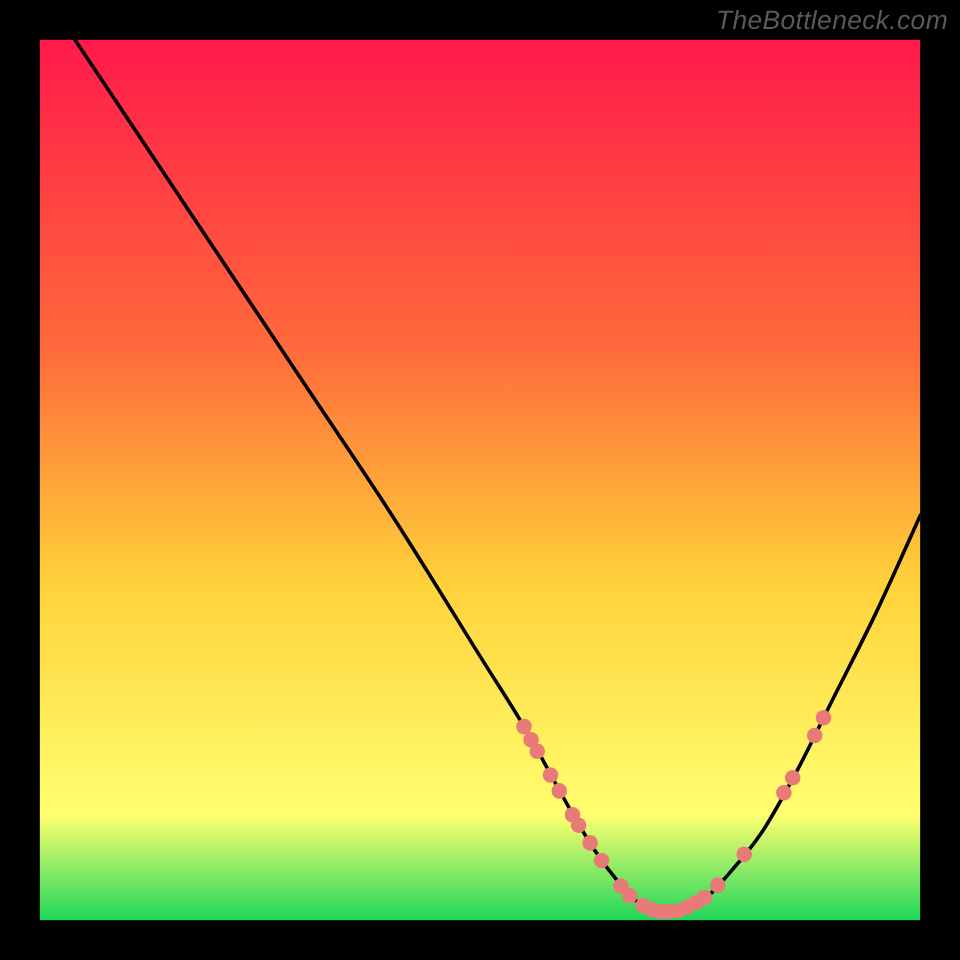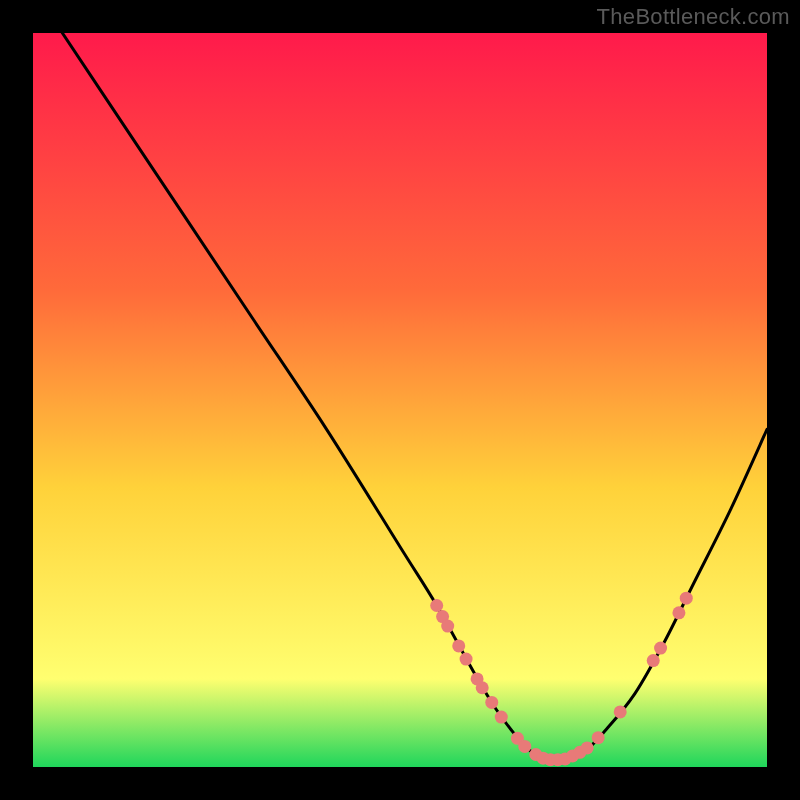--- a/index.html
+++ b/index.html
@@ -9,20 +9,21 @@
     height: 800px;
     background: #000;
     font-family: Arial, Helvetica, sans-serif;
     overflow: hidden;
   }
   .frame {
     position: relative;
     width: 800px;
     height: 732px;
     background: #000;
+    font-style: italic;
   }
   .watermark {
     position: absolute;
     top: 4px;
     right: 10px;
     color: #5a5a5a;
     font-size: 22px;
     font-weight: 500;
     letter-spacing: 0.3px;
     z-index: 5;

